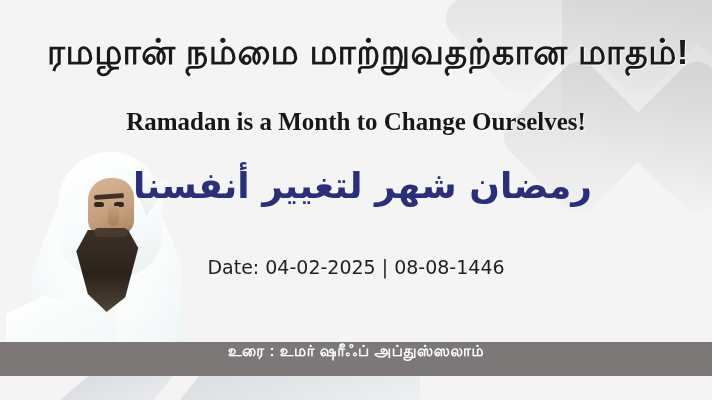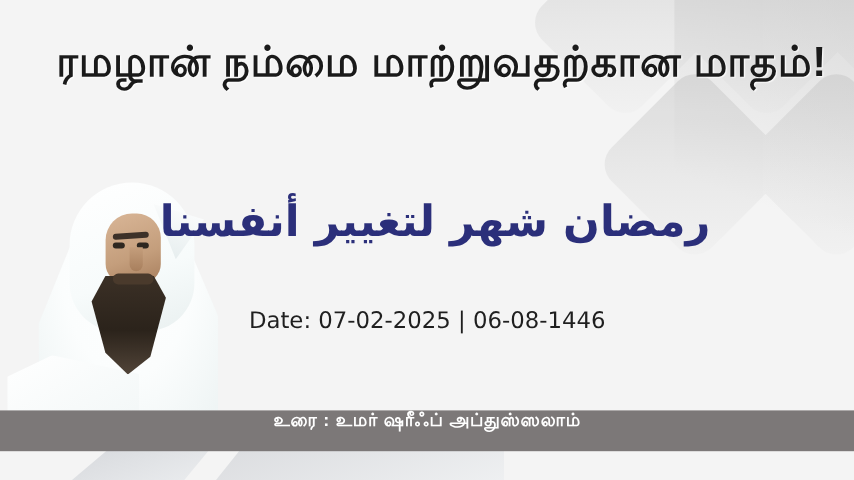--- a/index.html
+++ b/index.html
@@ -265,23 +265,24 @@
     <div class="brow"></div>
     <div class="eye eye-l"></div>
     <div class="eye eye-r"></div>
     <div class="nose"></div>
     <div class="beard"></div>
     <div class="moustache"></div>
   </div>
 
   <div class="headline-tamil">ரமழான் நம்மை மாற்றுவதற்கான மாதம்!</div>
 
+  <div class="headline-english">Ramadan is a Month to Change Ourselves!</div>
 
   <div class="headline-arabic">رمضان شهر لتغيير أنفسنا</div>
 
-  <div class="detail-line detail-date">Date: 07-02-2025 | 06-08-1446</div>
+  <div class="detail-line detail-date">Date: 04-02-2025 | 08-08-1446</div>
 
 
   <div class="speaker-bar">
     <span class="speaker-text">உரை : உமர் ஷரீஃப் அப்துஸ்ஸலாம்</span>
   </div>
 
 </div>
 
 </body></html>

